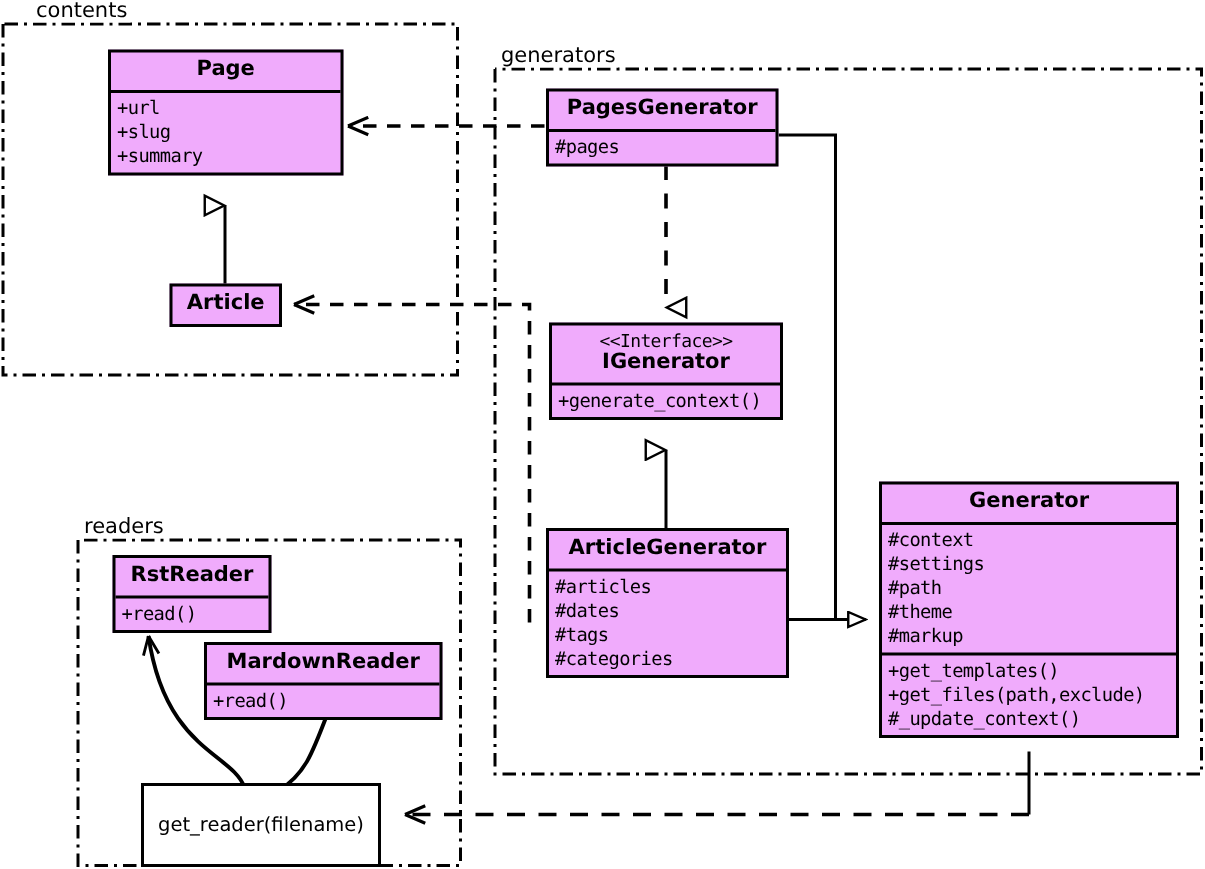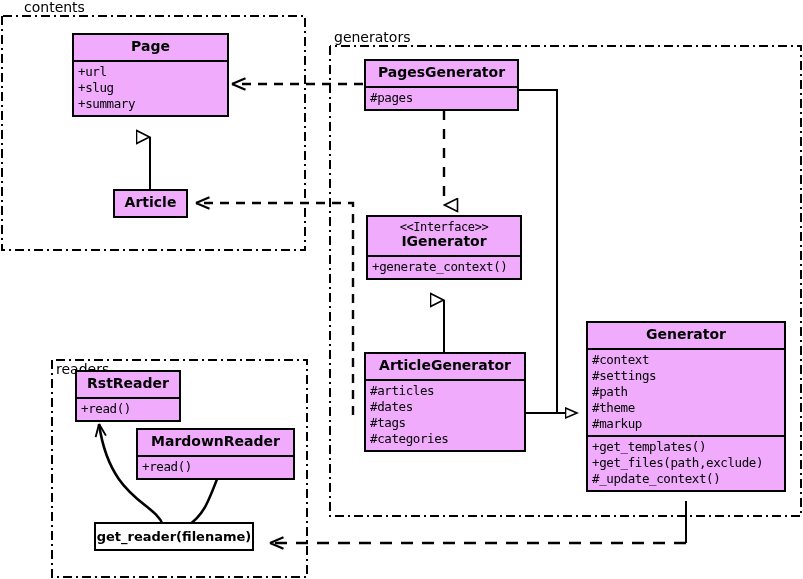--- a/index.html
+++ b/index.html
@@ -106,21 +106,21 @@
     <g>
       <path d="M163,525 C155,502 110,500 99,424" stroke="#000" stroke-width="2.6" fill="none" marker-end="url(#openArrowThin)"></path>
     </g>
     <g>
       <path d="M186,527 C205,515 209,500 222,466" stroke="#000" stroke-width="2.6" fill="none" marker-end="url(#openArrowThin)"></path>
     </g>
   </svg>
 
   <div class="pkg-label" style="left:2px;top:-1px;margin-left:20px;">contents</div>
   <div class="pkg-label" style="left:332px;top:29px;">generators</div>
-  <div class="pkg-label" style="left:54px;top:343px;margin-top:18px;">readers</div>
+  <div class="pkg-label" style="left:54px;top:343px;">readers</div>
 
   <div class="umlbox" style="left:72px;top:33px;width:157px;">
     <div class="title">Page</div>
     <div class="sect">
       <div class="mem">+url</div>
       <div class="mem">+slug</div>
       <div class="mem">+summary</div>
     </div>
   </div>
 
@@ -178,17 +178,17 @@
     </div>
   </div>
 
   <div class="umlbox" style="left:136px;top:428px;width:159px;">
     <div class="title">MardownReader</div>
     <div class="sect">
       <div class="mem">+read()</div>
     </div>
   </div>
 
-  <div class="plainbox" style="left:94px;top:522px;width:160px;height:29px;font-weight:bold;">
+  <div class="plainbox" style="left:94px;top:522px;width:160px;height:56px;">
     <span>get_reader(filename)</span>
   </div>
 
 </div>
 
 </body></html>

